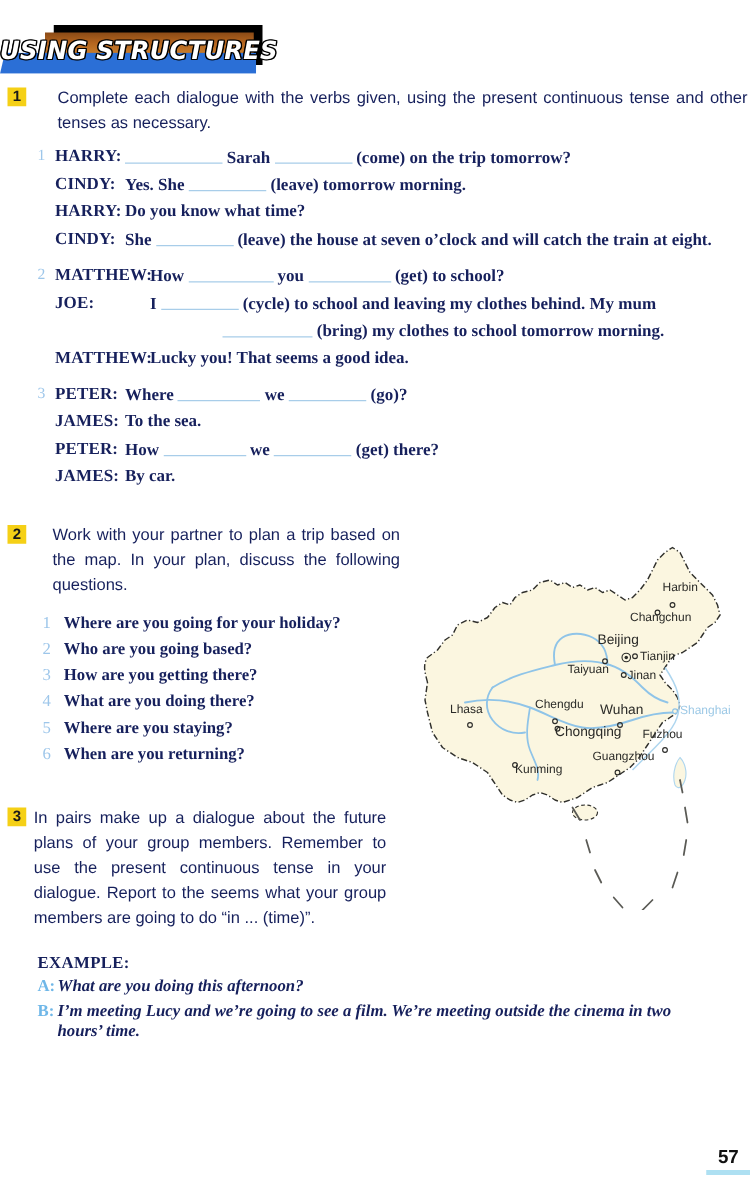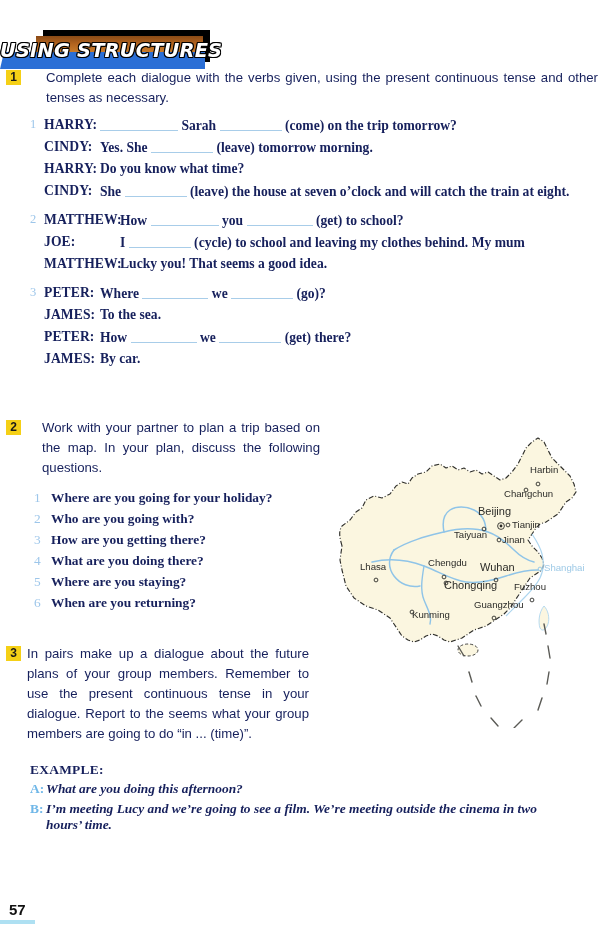--- a/index.html
+++ b/index.html
@@ -13,21 +13,21 @@
     height: 942px;
     position: relative;
     font-family: "Liberation Sans", sans-serif;
     overflow: hidden;
   }
 
   
   #banner {
     position: absolute;
     left: 0;
-    top: 30px;
+    top: 20px;
     width: 230px;
     height: 42px;
   }
   #banner-black {
     position: absolute;
     left: 43px;
     top: 0px;
     width: 167px;
     height: 32px;
     background: #000000;
@@ -191,22 +191,22 @@
     color: #6fb7e8;
     font-weight: bold;
   }
   .ex-txt { font-style: italic; font-weight: bold; display: block; }
 
   
   #footer {
     position: absolute;
     left: 0;
     right: 0;
-    bottom: 18px;
-    text-align: left;
+    bottom: 2px;
+    text-align: right;
   }
   #page-no {
     display: inline-block;
     font-family: "Liberation Sans", sans-serif;
     font-weight: bold;
     font-size: 15px;
     color: #111111;
     padding: 0 9px 2px 9px;
     border-bottom: 4px solid #aee0f2;
   }
@@ -248,20 +248,24 @@
       <div class="dlg-line">
         <span class="dlg-idx">2</span>
         <span class="dlg-speaker" style="left: 14px;">MATTHEW:</span>
         <span class="dlg-body" style="left: 90px;">How <span class="blank" style="width: 68px;"></span> you <span class="blank" style="width: 66px;"></span> (get) to school?</span>
       </div>
       <div class="dlg-line">
         <span class="dlg-speaker" style="left: 14px;">JOE:</span>
         <span class="dlg-body" style="left: 56px;"><span style="display: inline-block; width: 34px;"></span>I <span class="blank" style="width: 62px;"></span> (cycle) to school and leaving my clothes behind. My mum</span>
       </div>
       <div class="dlg-line">
+        <span class="dlg-speaker" style="left: 14px;"></span>
+        <span class="dlg-body" style="left: 90px;"><span style="display: inline-block; width: 58px;"></span><span class="blank" style="width: 72px;"></span> (bring) my clothes to school tomorrow morning.</span>
+      </div>
+      <div class="dlg-line">
         <span class="dlg-speaker" style="left: 14px;">MATTHEW:</span>
         <span class="dlg-body" style="left: 90px;">Lucky you! That seems a good idea.</span>
       </div>
     </div>
     <div class="dlg-group">
       <div class="dlg-line">
         <span class="dlg-idx">3</span>
         <span class="dlg-speaker" style="left: 14px;">PETER:</span>
         <span class="dlg-body" style="left: 70px;">Where <span class="blank" style="width: 66px;"></span> we <span class="blank" style="width: 62px;"></span> (go)?</span>
       </div>
@@ -283,21 +287,21 @@
 <div class="ex-num" style="left:6px; top:420px;">2</div>
 <div class="ex-instr" style="left:42px; top:418px; width:278px; text-align:justify;">Work with your partner to plan a trip based on the map. In your plan, discuss the following questions.</div>
 
 <div id="q-list">
     <div class="q-row">
       <span class="q-n">1</span>
       <span class="q-t">Where are you going for your holiday?</span>
     </div>
     <div class="q-row">
       <span class="q-n">2</span>
-      <span class="q-t">Who are you going with?</span>
+      <span class="q-t">Who are you going based?</span>
     </div>
     <div class="q-row">
       <span class="q-n">3</span>
       <span class="q-t">How are you getting there?</span>
     </div>
     <div class="q-row">
       <span class="q-n">4</span>
       <span class="q-t">What are you doing there?</span>
     </div>
     <div class="q-row">

